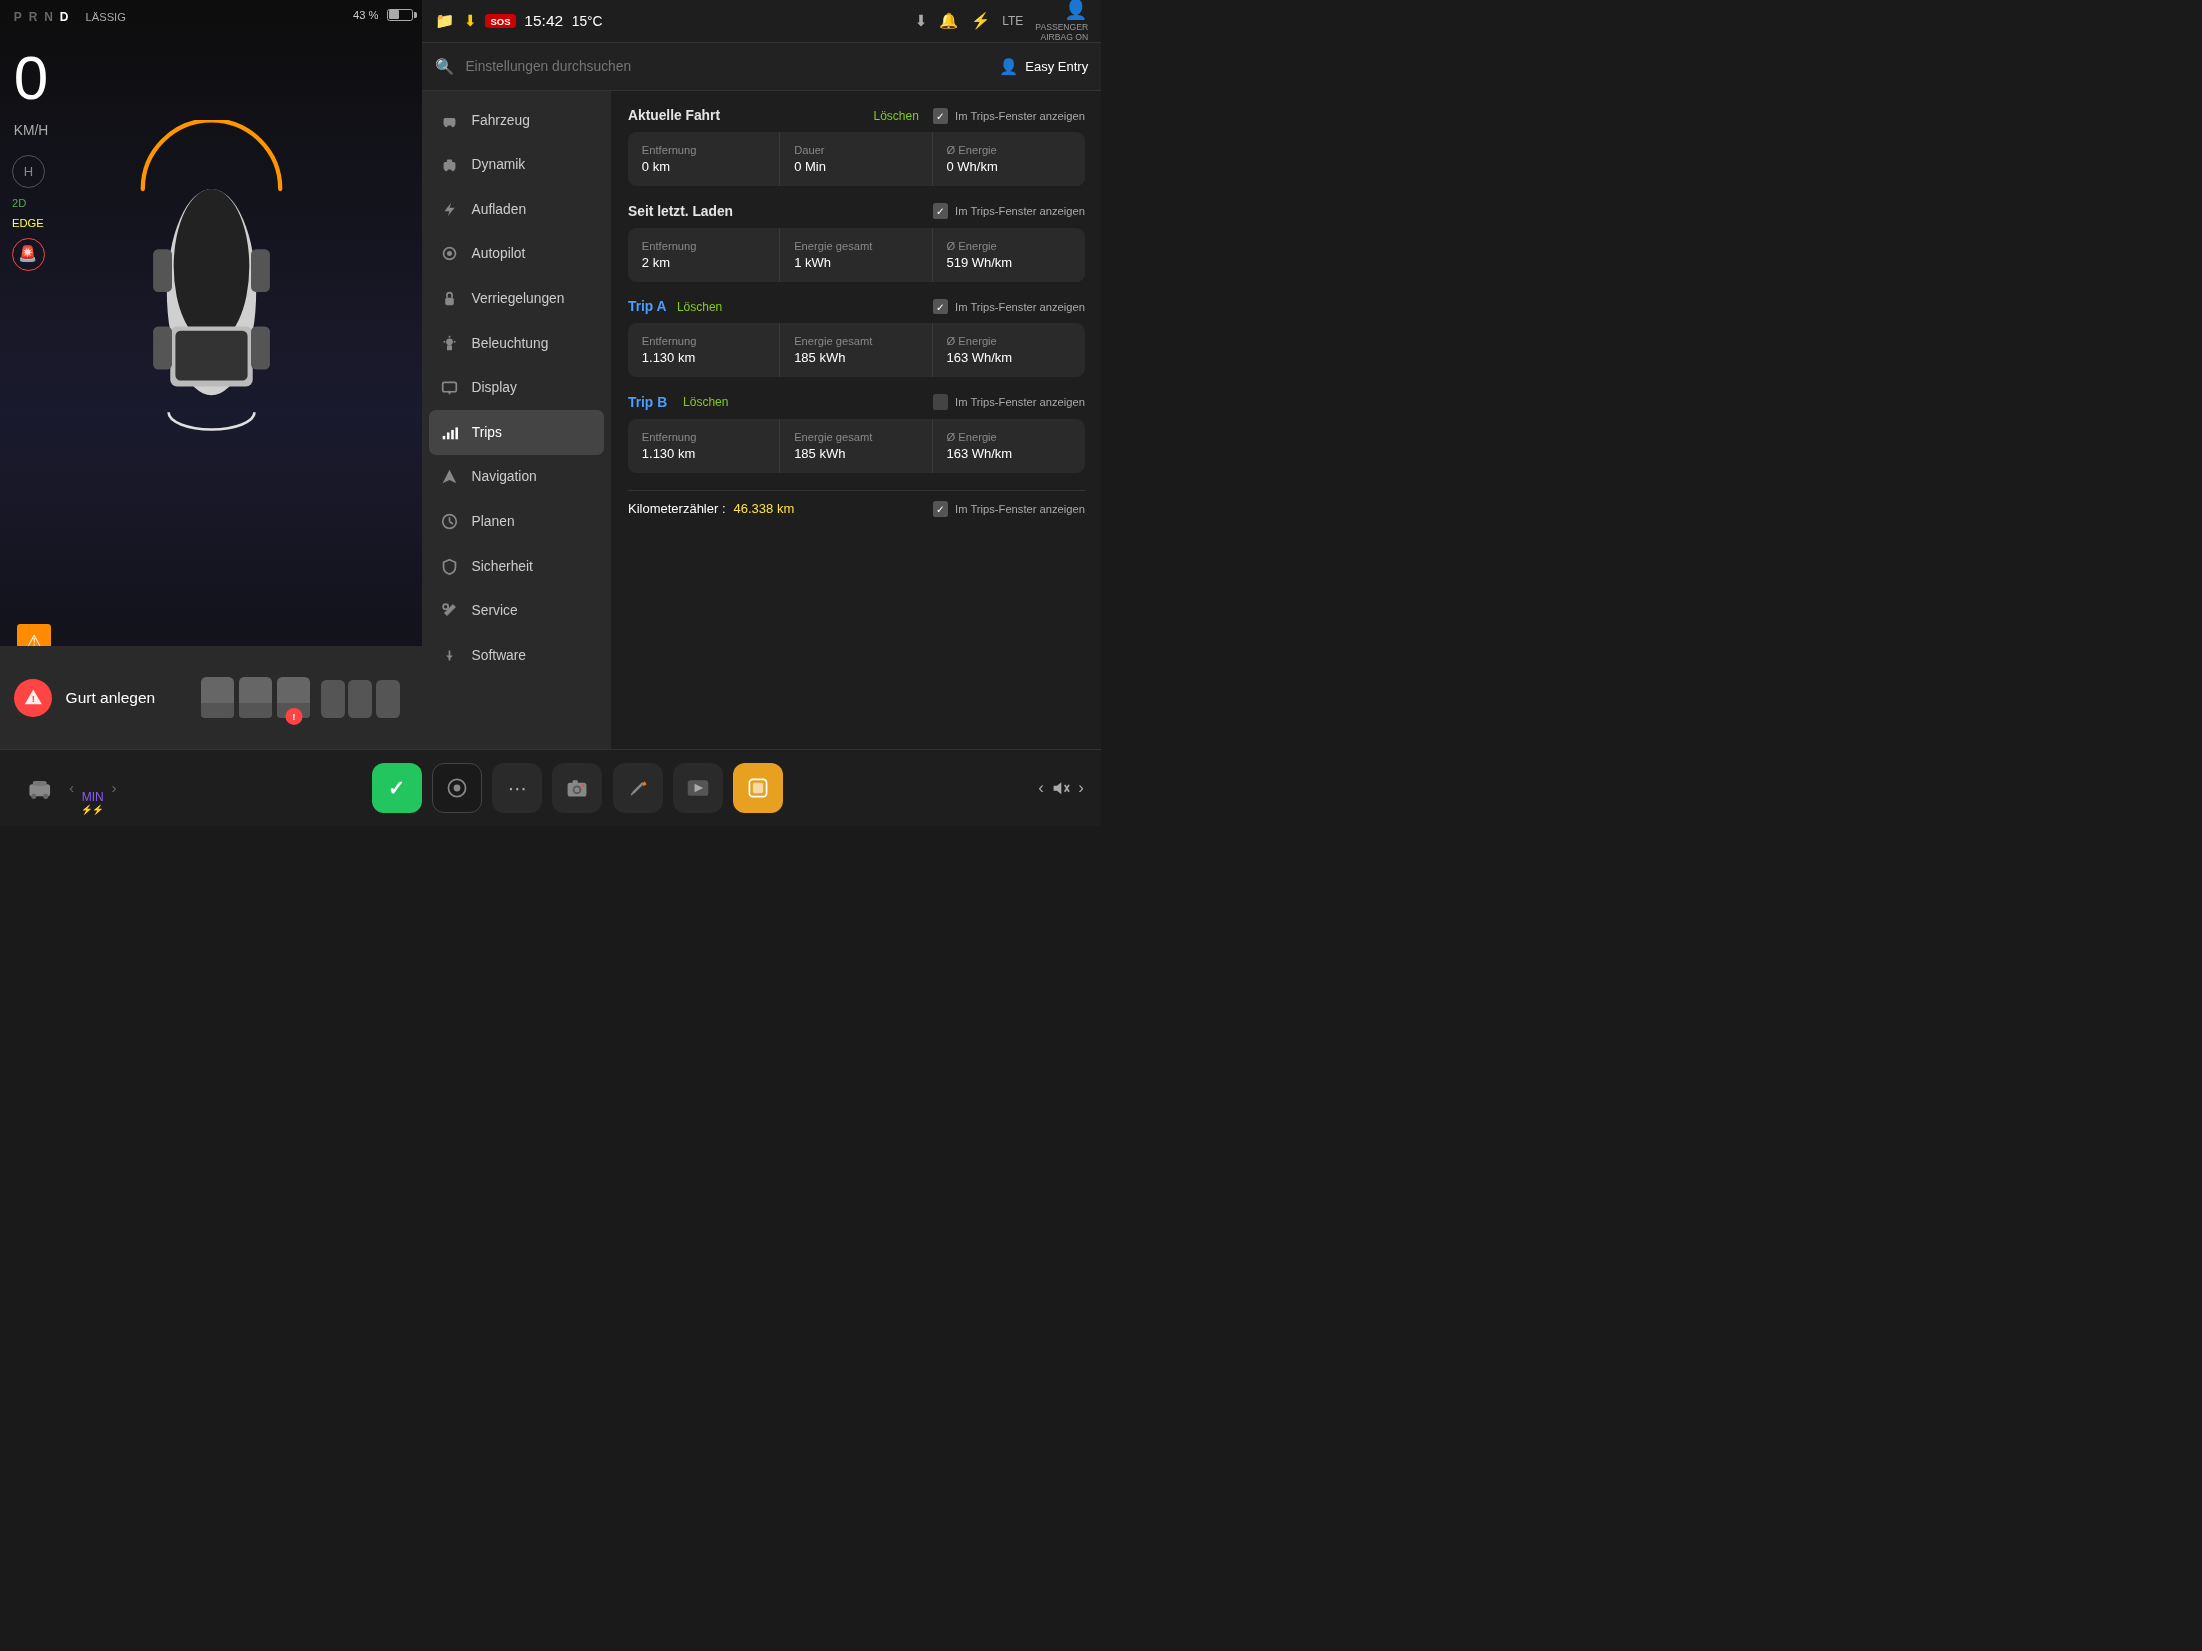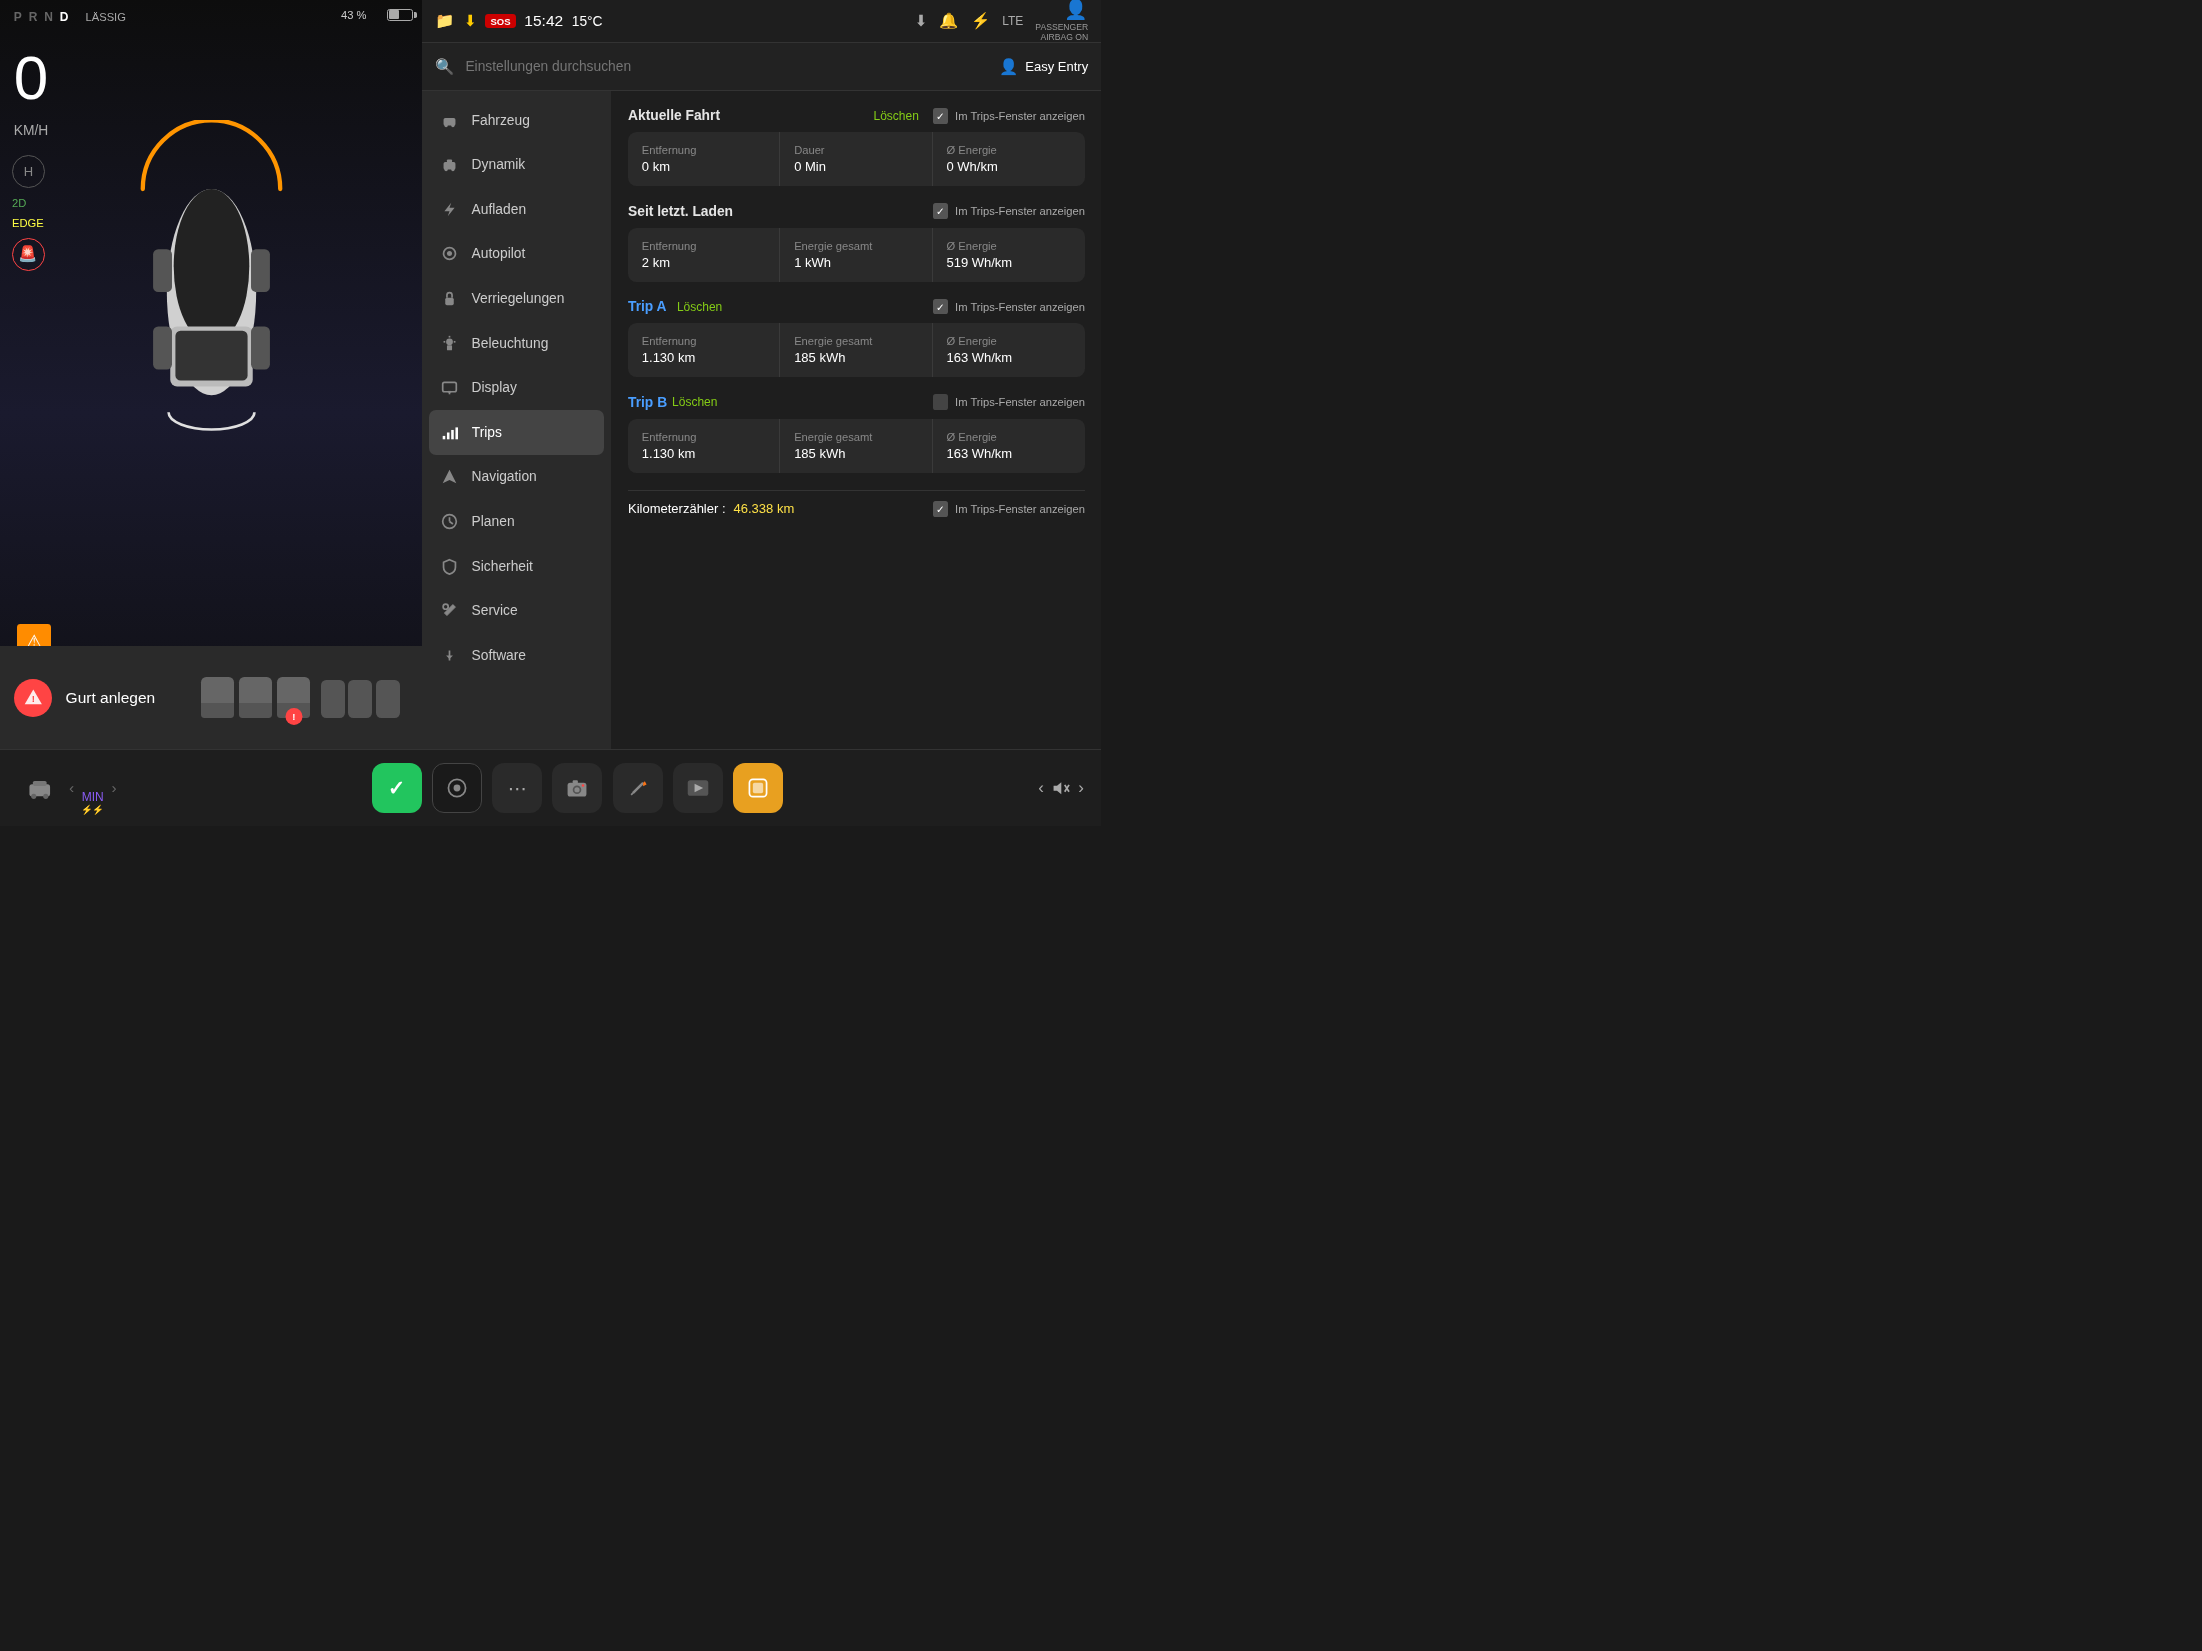--- a/index.html
+++ b/index.html
@@ -51,21 +51,21 @@
       font-size: 11.2px;
       font-weight: 500;
     }
 
     .battery-info {
       position: absolute;
       right: 8.6px;
       top: 8.6px;
       display: flex;
       align-items: center;
-      gap: 21px;
+      gap: 9px;
       font-size: 11.2px;
       color: #ccc;
     }
 
     .battery-icon {
       width: 26px;
       height: 12px;
       border: 1.7px solid #aaa;
       border-radius: 2.6px;
       position: relative;
@@ -870,21 +870,21 @@
           </div>
           <div class="trip-cell">
             <div class="trip-cell-label">Ø Energie</div>
             <div class="trip-cell-value">163 Wh/km</div>
           </div>
         </div>
       </div>
 
       <div class="trip-section">
         <div class="trip-header">
-          <div style="display:flex; align-items:flex-start; gap:5px;">
+          <div style="display:flex; align-items:flex-start; gap:16px;">
             <span class="trip-title" style="color:#4a9eff;">Trip B</span>
             <span class="delete-btn">Löschen</span>
           </div>
           <div class="cb-container">
             <div class="cb-box">
             </div>
             <span>Im Trips-Fenster anzeigen</span>
           </div>
         </div>
         <div class="trip-grid">

